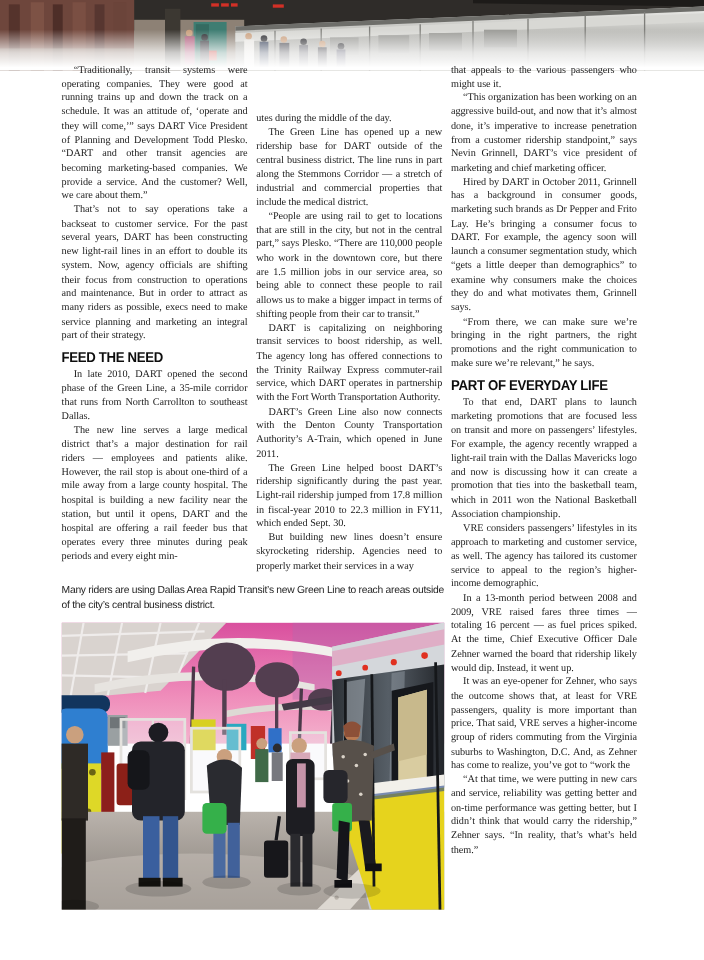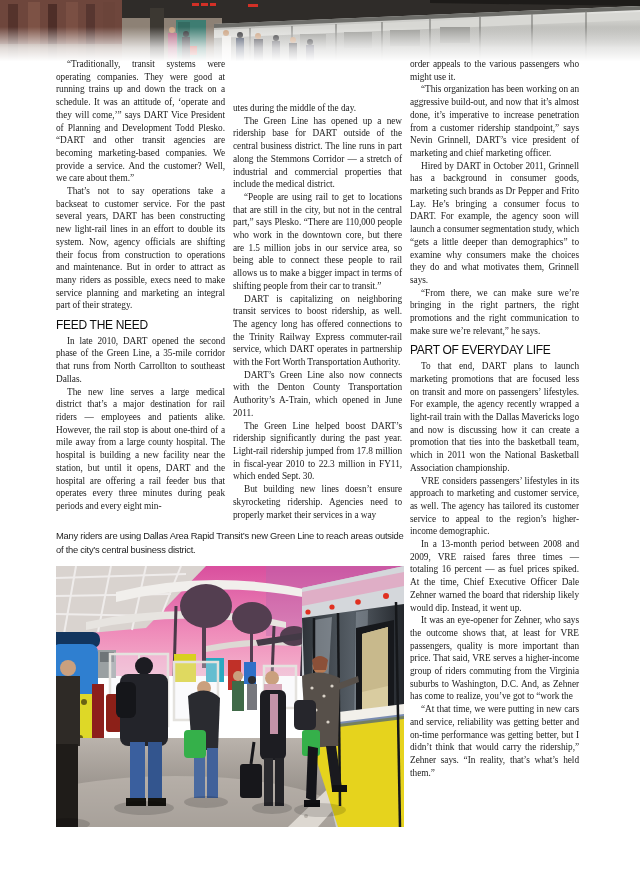--- a/index.html
+++ b/index.html
@@ -8,21 +8,21 @@
   .banner{position:absolute;left:0;top:0;width:640px;height:64px;}
   .banner svg{display:block;width:640px;height:64px;}
   .banner::after{content:"";position:absolute;left:0;top:0;width:100%;height:100%;background:linear-gradient(to bottom,rgba(255,255,255,0) 42%,rgba(255,255,255,.75) 75%,#ffffff 96%);}
   
   .col{position:absolute;top:58px;width:169px;text-align:justify;font-size:9.3px;line-height:12.7px;letter-spacing:-0.05px;}
   #col1{left:56px;}
   #col2{left:233px;margin-top:44px;}
   #col3{left:410px;}
   .col p{margin:0;text-indent:11px;}
   .col p.noindent{text-indent:0;}
-  .subhead{font-family:"Liberation Sans",sans-serif;font-weight:400;font-size:12px;letter-spacing:-0.3px;margin:7px 0 3px 0;text-align:left;transform:scaleY(1.08);transform-origin:left center;color:#0d0d0d;}
+  .subhead{font-family:"Liberation Sans",sans-serif;font-weight:700;font-size:12px;letter-spacing:-0.3px;margin:7px 0 3px 0;text-align:left;transform:scaleY(1.08);transform-origin:left center;color:#0d0d0d;}
   
   .caption{position:absolute;left:56px;top:529px;width:356px;font-family:"Liberation Sans",sans-serif;font-weight:400;font-size:9.4px;line-height:13.5px;letter-spacing:-0.25px;color:#1f1f1f;text-align:left;}
   
   .photo{position:absolute;left:56px;top:566px;width:348px;height:261px;}
   .photo svg{display:block;width:348px;height:261px;}
   
   .footer{position:absolute;left:33px;top:843px;font-family:"Liberation Sans",sans-serif;font-weight:700;font-size:12px;letter-spacing:0.2px;color:#0d0d0d;transform:scaleY(1.05);transform-origin:left center;white-space:nowrap;text-decoration:underline;}
   .footer .num{margin-right:12px;}
   .footer .sep{font-weight:400;margin:0 3px;}
 </style>
@@ -124,21 +124,21 @@
     <p class="noindent">utes during the middle of the day.</p>
     <p>The Green Line has opened up a new ridership base for DART outside of the central business district. The line runs in part along the Stemmons Corridor — a stretch of industrial and commercial properties that include the medical district.</p>
     <p>“People are using rail to get to locations that are still in the city, but not in the central part,” says Plesko. “There are 110,000 people who work in the downtown core, but there are 1.5 million jobs in our service area, so being able to connect these people to rail allows us to make a bigger impact in terms of shifting people from their car to transit.”</p>
     <p>DART is capitalizing on neighboring transit services to boost ridership, as well. The agency long has offered connections to the Trinity Railway Express commuter-rail service, which DART operates in partnership with the Fort Worth Transportation Authority.</p>
     <p>DART’s Green Line also now connects with the Denton County Transportation Authority’s A-Train, which opened in June 2011.</p>
     <p>The Green Line helped boost DART’s ridership significantly during the past year. Light-rail ridership jumped from 17.8 million in fiscal-year 2010 to 22.3 million in FY11, which ended Sept. 30.</p>
     <p>But building new lines doesn’t ensure skyrocketing ridership. Agencies need to properly market their services in a way</p>
   </div>
 
   <div class="col" id="col3">
-    <p class="noindent">order appeals to the various passengers who might use it.</p>
+    <p class="noindent">that appeals to the various passengers who might use it.</p>
     <p>“This organization has been working on an aggressive build-out, and now that it’s almost done, it’s imperative to increase penetration from a customer ridership standpoint,” says Nevin Grinnell, DART’s vice president of marketing and chief marketing officer.</p>
     <p>Hired by DART in October 2011, Grinnell has a background in consumer goods, marketing such brands as Dr Pepper and Frito Lay. He’s bringing a consumer focus to DART. For example, the agency soon will launch a consumer segmentation study, which “gets a little deeper than demographics” to examine why consumers make the choices they do and what motivates them, Grinnell says.</p>
     <p>“From there, we can make sure we’re bringing in the right partners, the right promotions and the right communication to make sure we’re relevant,” he says.</p>
     <div class="subhead">PART OF EVERYDAY LIFE</div>
     <p>To that end, DART plans to launch marketing promotions that are focused less on transit and more on passengers’ lifestyles. For example, the agency recently wrapped a light-rail train with the Dallas Mavericks logo and now is discussing how it can create a promotion that ties into the basketball team, which in 2011 won the National Basketball Association championship.</p>
     <p>VRE considers passengers’ lifestyles in its approach to marketing and customer service, as well. The agency has tailored its customer service to appeal to the region’s higher-income demographic.</p>
     <p>In a 13-month period between 2008 and 2009, VRE raised fares three times — totaling 16 percent — as fuel prices spiked. At the time, Chief Executive Officer Dale Zehner warned the board that ridership likely would dip. Instead, it went up.</p>
     <p>It was an eye-opener for Zehner, who says the outcome shows that, at least for VRE passengers, quality is more important than price. That said, VRE serves a higher-income group of riders commuting from the Virginia suburbs to Washington, D.C. And, as Zehner has come to realize, you’ve got to “work the</p>
     <p>“At that time, we were putting in new cars and service, reliability was getting better and on-time performance was getting better, but I didn’t think that would carry the ridership,” Zehner says. “In reality, that’s what’s held them.”</p>
   </div>

